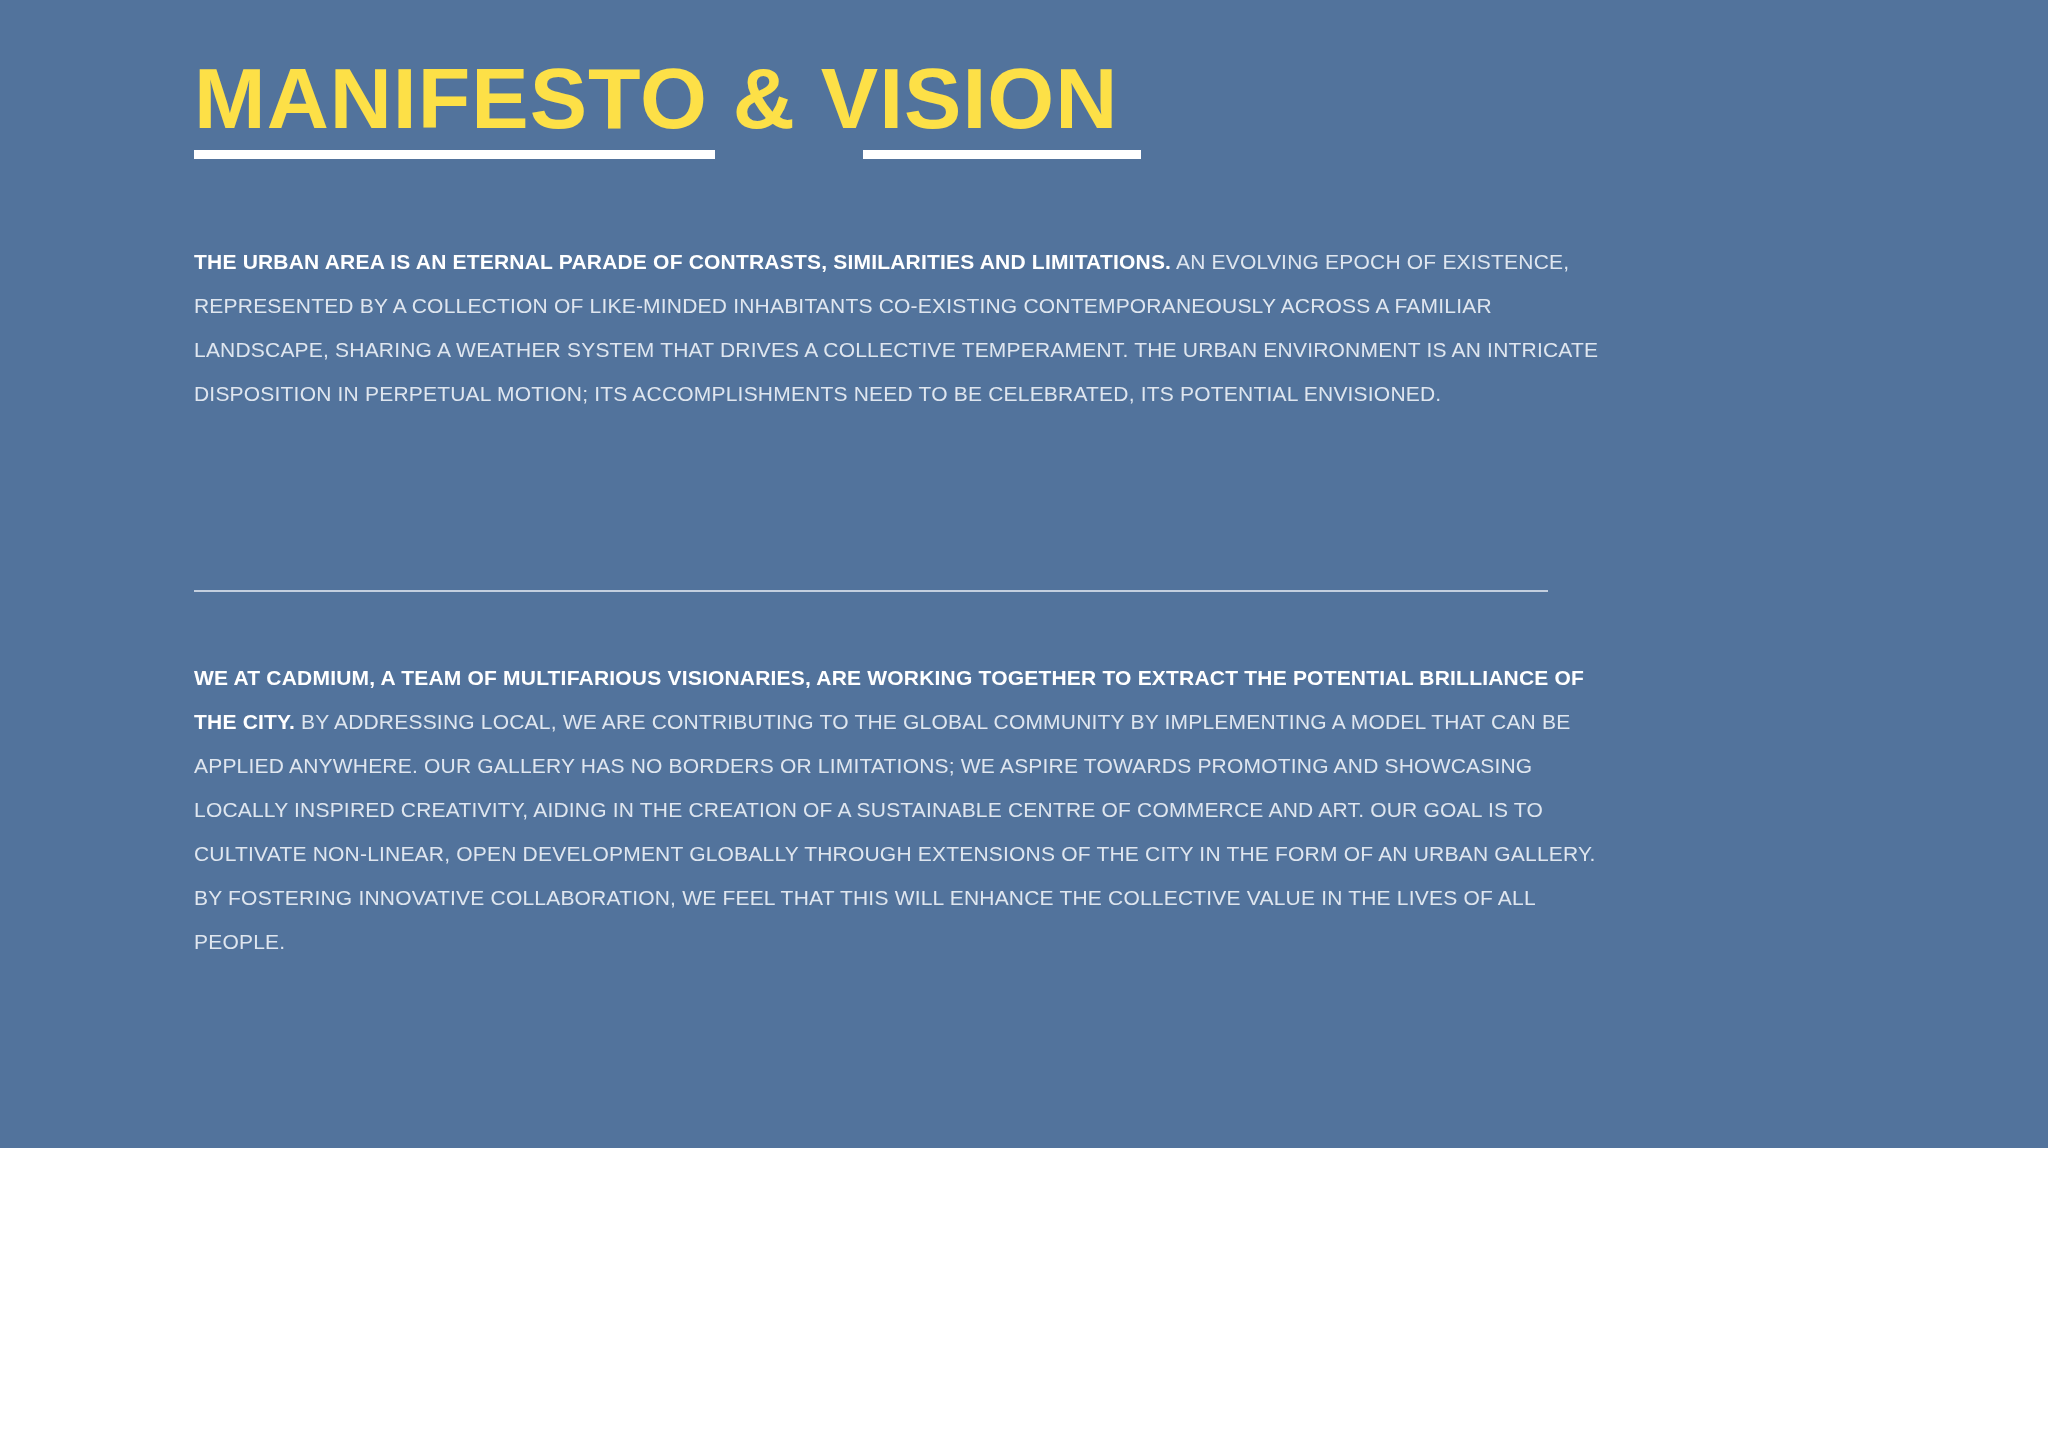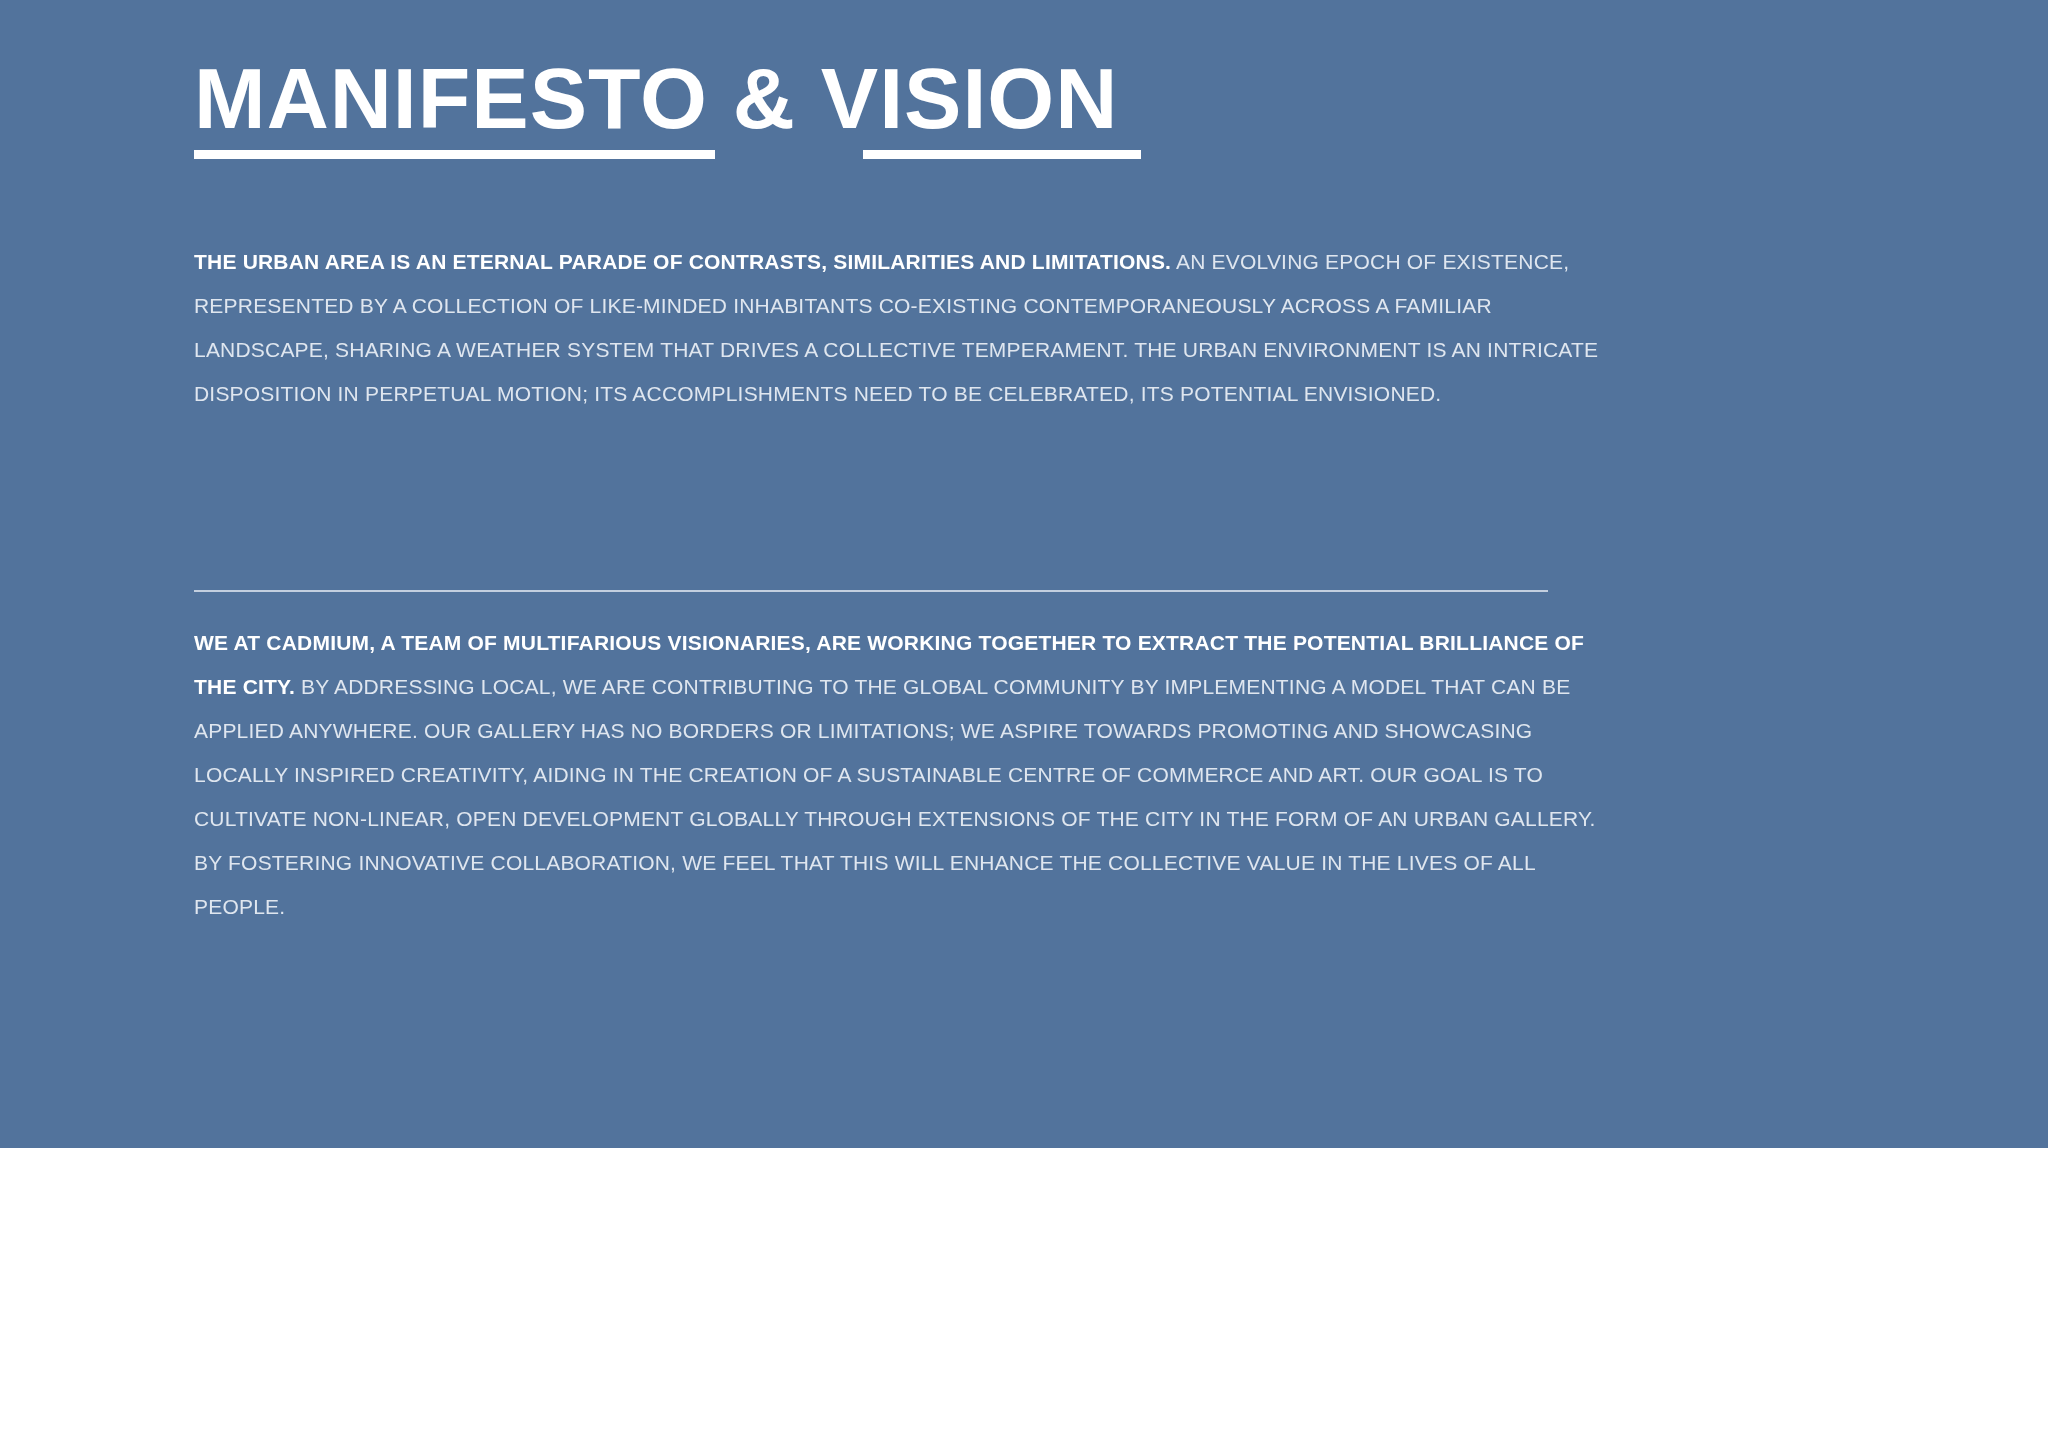--- a/index.html
+++ b/index.html
@@ -31,21 +31,21 @@
     position: absolute;
     left: 194px;
     top: 50px;
     width: 1700px;
   }
   .title {
     font-size: 86px;
     line-height: 96px;
     font-weight: bold;
     letter-spacing: 1px;
-    color: #ffffff;
+    color: #fde047;
     margin: 0;
     white-space: nowrap;
   }
   .title-underlines {
     position: relative;
     width: 1000px;
     height: 10px;
     margin-top: 4px;
   }
   .ul-a {
@@ -67,21 +67,21 @@
   .body-block {
     position: absolute;
     left: 194px;
     width: 1410px;
     color: #dfe6ef;
     font-size: 21px;
     line-height: 44px;
     letter-spacing: 0.2px;
   }
   #para1 { top: 240px; }
-  #para2 { top: 621px; }
+  #para2 { top: 656px; }
   .body-block b {
     color: #ffffff;
     font-weight: bold;
   }
   .divider {
     position: absolute;
     left: 194px;
     top: 590px;
     width: 1354px;
     height: 2px;

